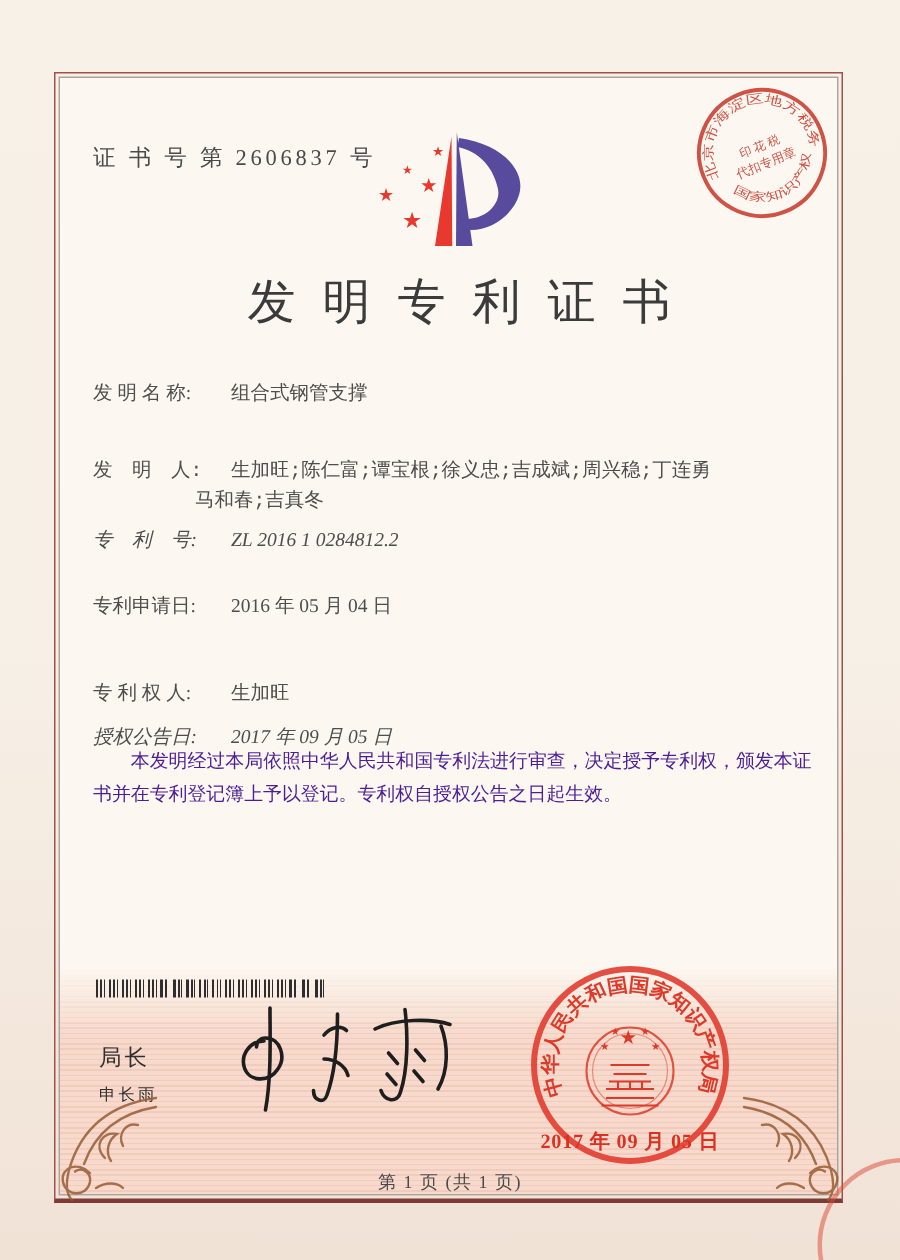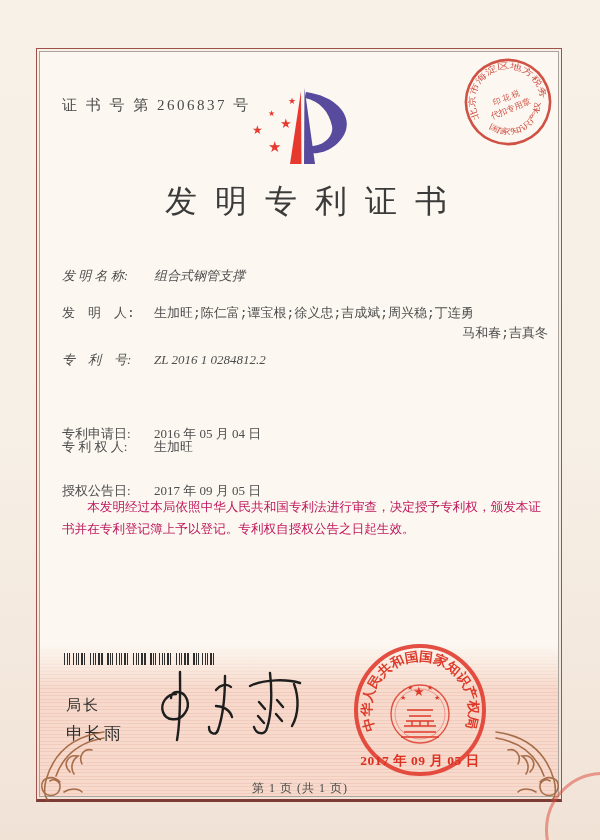--- a/index.html
+++ b/index.html
@@ -27,32 +27,32 @@
     content:"";position:absolute;left:0;right:0;top:0;height:46px;
     background:linear-gradient(180deg,#fcf8f1 0%,rgba(252,248,241,0) 100%);
   }
   
   .cert-no{left:62px;top:96px;font-size:15px;letter-spacing:2.5px;color:#4a4a4a;}
   .title{left:12px;right:0;top:180px;text-align:center;font-size:32px;letter-spacing:18px;
          padding-left:18px;color:#3b3b3b;font-weight:500;}
   
   .field{left:62px;width:486px;font-size:13px;color:#4d4d4d;line-height:20px;}
   .field .lab{display:inline-block;width:92px;}
-  .field .val2{margin-left:36px;text-align:right;}
-  
-  .paras{left:62px;top:497px;width:479px;font-size:12.6px;line-height:21.5px;color:#be185d;}
+  .field .val2{margin-left:68px;}
+  
+  .paras{left:62px;top:497px;width:479px;font-size:12.6px;line-height:21.5px;color:#4c1d95;}
   .paras p{margin:0;text-indent:2em;text-align:justify;}
   
   .barcode{left:64px;top:653px;width:152px;height:12px;
     background:repeating-linear-gradient(90deg,#2e2e2e 0 1.5px,transparent 1.5px 3px,
       #2e2e2e 3px 4.2px,transparent 4.2px 5.4px,#2e2e2e 5.4px 6px,transparent 6px 8.6px);}
   
   .sig-title{left:66px;top:696px;font-size:15px;color:#2f2f2f;
     font-family:"Liberation Sans","DejaVu Sans",sans-serif;letter-spacing:2px;}
-  .sig-name{left:66px;top:722px;font-size:17px;color:#2f2f2f;
+  .sig-name{left:66px;top:722px;font-size:11px;color:#2f2f2f;
     font-family:"Liberation Sans","DejaVu Sans",sans-serif;letter-spacing:2px;}
   .sig-script{left:146px;top:664px;}
   
   .main-seal{left:354px;top:644px;width:132px;height:132px;z-index:5;}
   .main-seal .ring{position:absolute;inset:0;border:4px solid rgba(224,56,43,.88);border-radius:50%;}
   .seal-date{left:350px;top:752px;width:140px;text-align:center;z-index:6;
     font-size:13.5px;font-weight:bold;color:#de3020;letter-spacing:.5px;}
   .tax-seal{left:462px;top:56px;width:92px;height:92px;transform:rotate(-22deg);z-index:5;opacity:.92;}
   .stray-seal{left:545px;top:772px;width:110px;height:110px;border-radius:50%;
     border:3px solid rgba(219,72,56,.5);z-index:4;}
@@ -104,37 +104,37 @@
     <polygon points="58,80 69,7 69.5,80"></polygon>
   </g>
   <g fill="#584a9c">
     <polygon points="72,80 72.5,4 83,80"></polygon>
     <path d="M74,8 C103,12 119,30 114,46 C109,62 91,71 79,69 L79,62 C92,62 102,52 100,42 C97,28 88,17 73,14 Z"></path>
   </g>
 </svg>
 
 <div class="abs title">发明专利证书</div>
 
-<div class="abs field" style="top:266px;font-style:italic;">
+<div class="abs field" style="top:252px;">
   <span class="lab">发 明 名 称:</span><span>组合式钢管支撑</span>
 </div>
 <div class="abs field" style="top:304px;font-family:Liberation Mono, monospace;">
   <span class="lab">发　明　人:</span><span>生加旺;陈仁富;谭宝根;徐义忠;吉成斌;周兴稳;丁连勇</span>
   <div class="val2">马和春;吉真冬</div>
 </div>
 <div class="abs field" style="top:350px;font-style:italic;">
   <span class="lab">专　利　号:</span><span>ZL 2016 1 0284812.2</span>
 </div>
-<div class="abs field" style="top:394px;margin-top:30px;">
+<div class="abs field" style="top:394px;">
   <span class="lab">专利申请日:</span><span>2016 年 05 月 04 日</span>
 </div>
-<div class="abs field" style="top:437px;">
+<div class="abs field" style="top:452px;">
   <span class="lab">专 利 权 人:</span><span>生加旺</span>
 </div>
-<div class="abs field" style="top:481px;">
+<div class="abs field" style="top:481px;font-style:italic;">
   <span class="lab">授权公告日:</span><span>2017 年 09 月 05 日</span>
 </div>
 
 <div class="abs paras">
   <p>本发明经过本局依照中华人民共和国专利法进行审查，决定授予专利权，颁发本证书并在专利登记簿上予以登记。专利权自授权公告之日起生效。</p>
 </div>
 
 <div class="abs barcode"></div>
 
 <div class="abs sig-title">局长</div>

